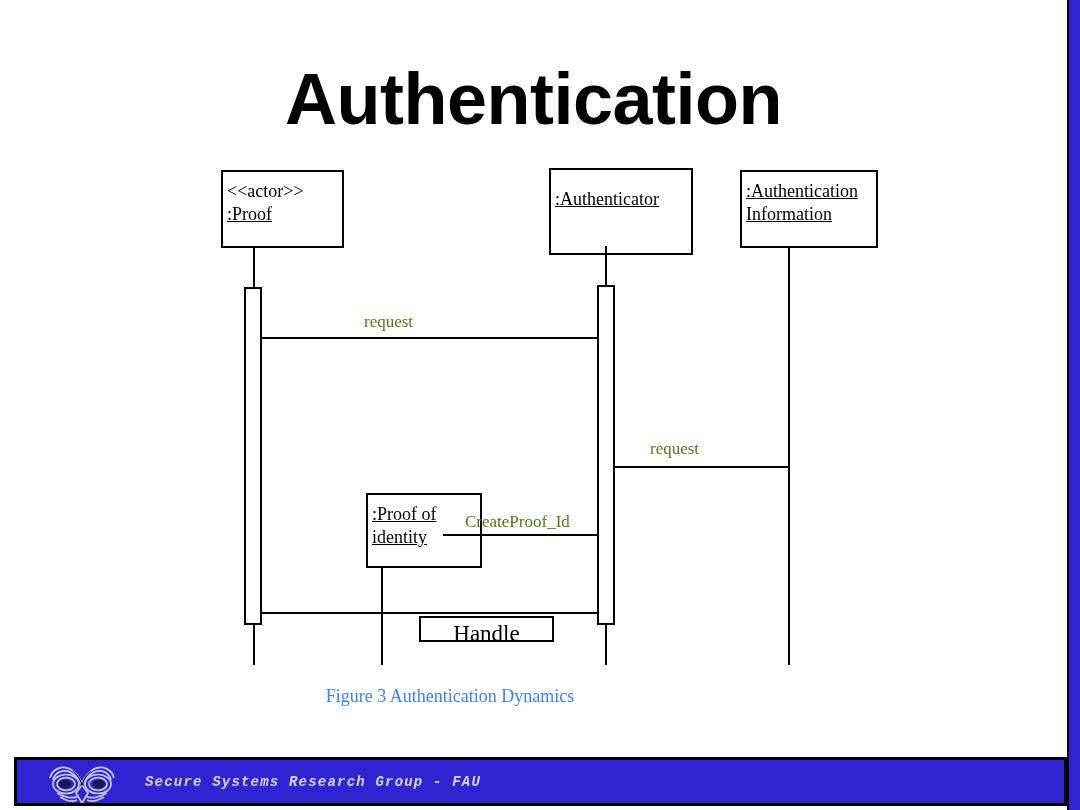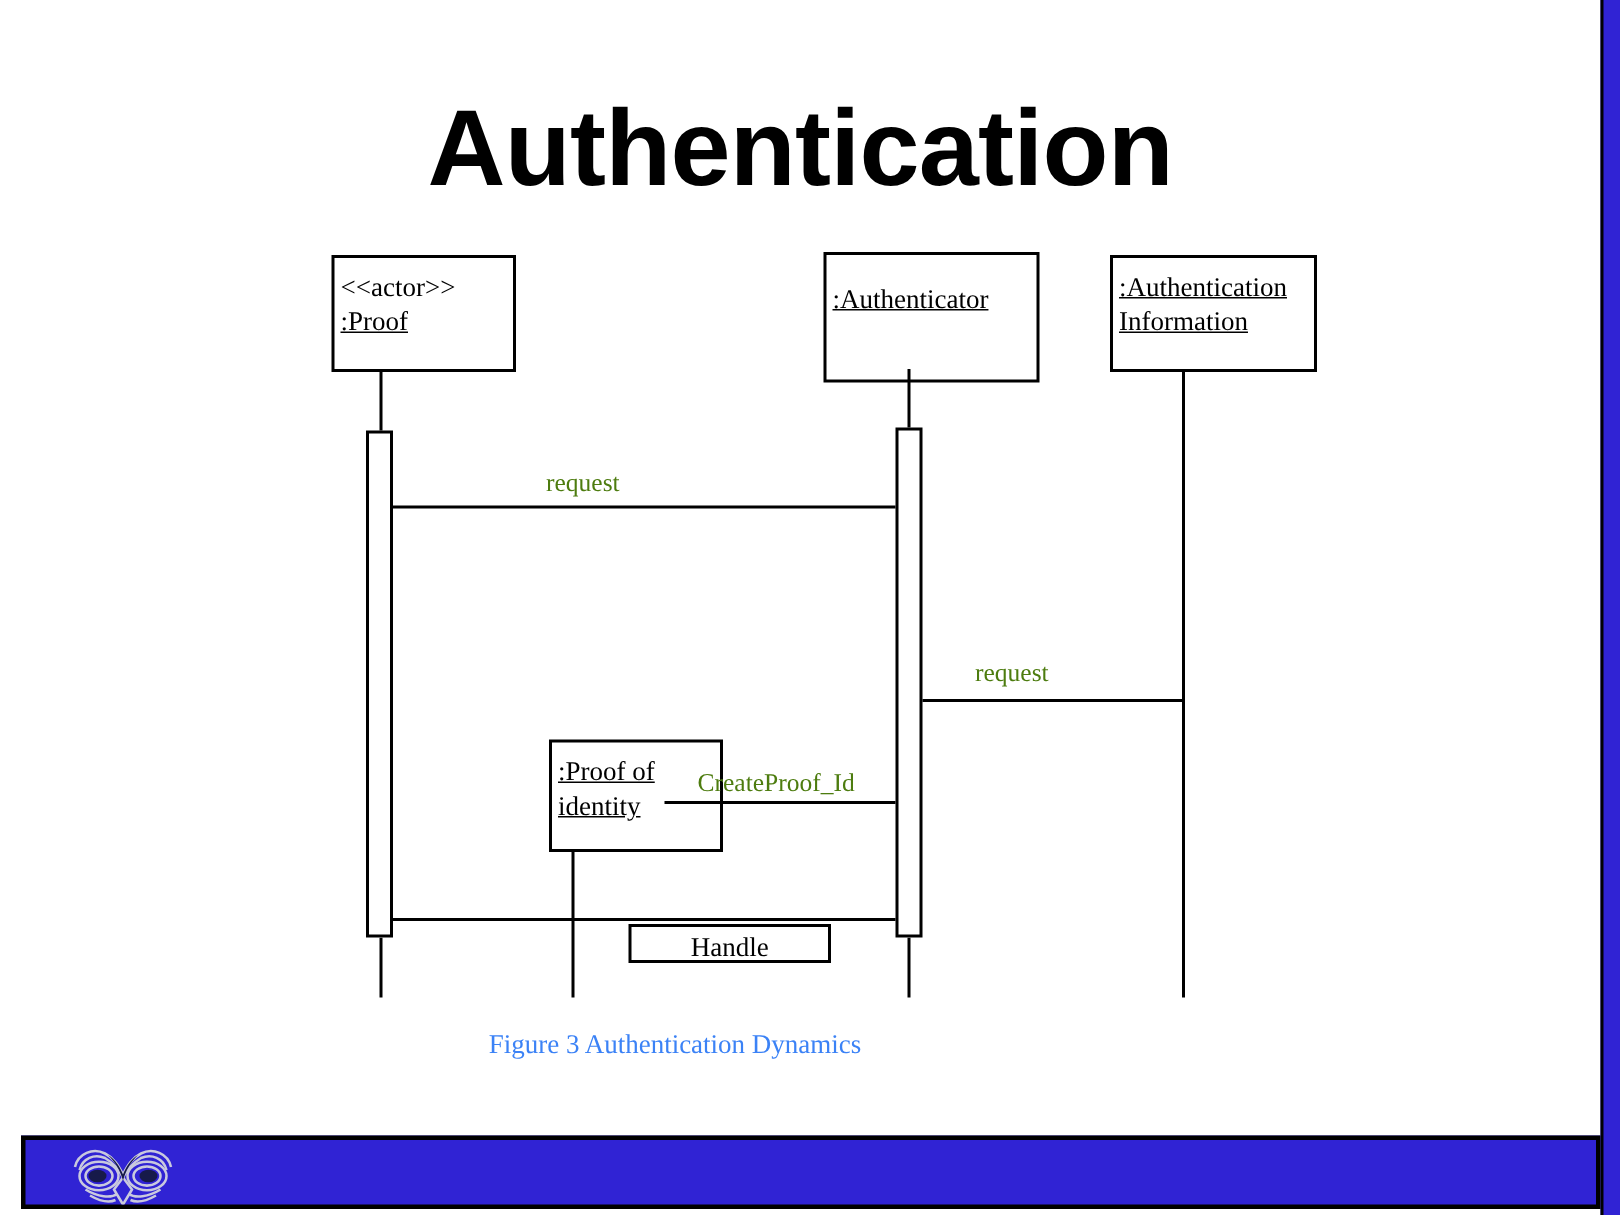--- a/index.html
+++ b/index.html
@@ -107,21 +107,21 @@
     width: 0; height: 0;
     overflow: visible;
   }
 
   .handle-box {
     position: absolute;
     border: 2px solid #000000;
     background: #ffffff;
     box-sizing: border-box;
     font-family: "Liberation Serif", serif;
-    font-size: 18px;
+    font-size: 23px;
     color: #000000;
     text-align: center;
     line-height: 1.0;
     padding-top: 4px;
   }
 
   #caption {
     position: absolute;
     left: 250px;
     top: 686px;
@@ -265,15 +265,16 @@
         <path d="M59,35 C52,39 46,40 42,38"></path>
       </g>
       <g fill="#171a4a">
 
         <ellipse cx="20" cy="22" rx="6" ry="4.2"></ellipse>
         <ellipse cx="54" cy="22" rx="6" ry="4.2"></ellipse>
 
         <path d="M27,8 C32,11 35,16 37,21 C39,16 42,11 47,8 C42,13 39,18 37,25 C35,18 32,13 27,8 Z"></path>
       </g>
     </svg>
+    <div id="footer-text">Secure Systems Research Group - FAU</div>
   </div>
 
 </div>
 
 </body></html>

